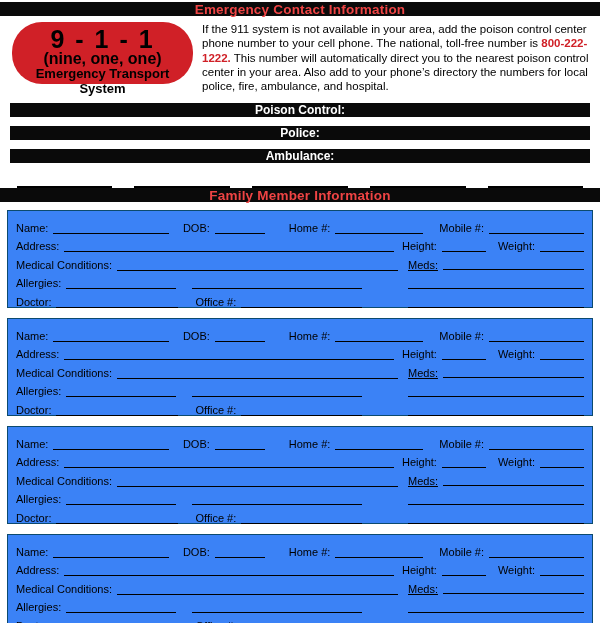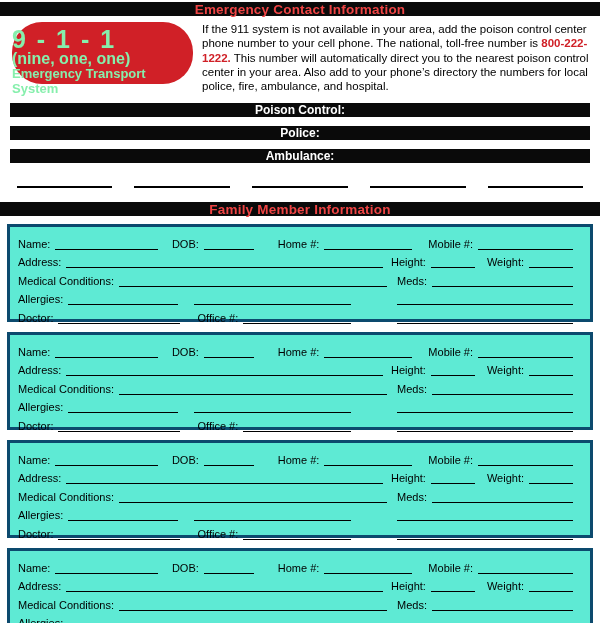--- a/index.html
+++ b/index.html
@@ -9,54 +9,54 @@
   }
   .bar {
     height:14px; background:#0a0a0a; color:#ef4444;
     display:flex; align-items:center; justify-content:center;
     font-weight:bold; font-size:13.5px; letter-spacing:0.2px;
   }
   .topbar { margin-top:2px; }
   
   .intro-wrap { display:flex; margin:6px 10px 0 12px; }
   .badge {
-    width:181px; height:62px; flex:none; background:#d02027; color:#86efac;
-    font-weight:bold;border-radius:30px;
+    width:181px; height:62px; flex:none; background:#d02027; color:#000000;
+    text-align:center; font-weight:bold;border-radius:30px;
   }
   .badge-number { font-size:25px; letter-spacing:2px; padding-top:4px; line-height:26px; }
   .badge-sub1 { font-size:16px; line-height:14px; }
   .badge-sub2 { font-size:13px; line-height:15px; }
   .intro-text { flex:1; margin-left:9px; font-size:11.5px; line-height:14.3px; }
   .phone { color:#d02027; font-weight:bold; }
   
   .contacts { display:flex; gap:9px; margin:10px 10px 0;flex-direction:column; }
   .contact-box {
     flex:1; background:#0a0a0a; color:#fff; font-weight:bold; font-size:12px;
     height:20px; display:flex; align-items:center; justify-content:center;
   }
   .contact-lines { display:flex; gap:9px; margin:22px 10px 0; }
   .contact-line-col { flex:1; display:flex; justify-content:center; }
   .cline { width:88%; height:1px; border-bottom:2px solid #000; }
-  .familybar { margin-top:14px; }
+  .familybar { }
   
   .members { margin-top:8px; }
   .member {
     box-sizing:border-box; height:98px; margin:0 7px 10px;
-    border:3px solid #0c4a6e; padding:4px 17px 0 8px; background:#5eead4;
+    border:1px solid #0c4a6e; padding:4px 8px 0 8px; background:#3b82f6;
   }
   .frow { display:flex; align-items:flex-end; height:18.5px; font-size:11px; }
   .fg { display:flex; align-items:flex-end; }
   .fl { white-space:nowrap; margin-right:5px; }
   .ln { display:block; height:10px; border-bottom:1px solid #000; }
   .ln-flex { flex:1; }
   .w44 { width:44px; } .w50 { width:50px; } .w88 { width:88px; }
   .w95 { width:95px; } .w110 { width:110px; } .w122 { width:122px; }
   .f1 { flex:1; }
   .leftarea { flex:1; display:flex; align-items:flex-end; margin-right:10px; }
-  .rightcol { width:176px; display:flex; align-items:flex-end; flex:none; }
+  .rightcol { width:176px; display:flex; flex:none;text-decoration:underline; }
   .rc-indent { padding-left:36px; }
   .ml8 { margin-left:8px; } .ml10 { margin-left:17px; } .ml12 { margin-left:12px; }
   .ml14 { margin-left:14px;align-items:flex-end; } .ml16 { margin-left:16px; } .ml24 { margin-left:24px; }
 </style>
 </head>
 <body>
 
 <div class="bar topbar">Emergency Contact Information</div>
 
 <div class="intro-wrap">

